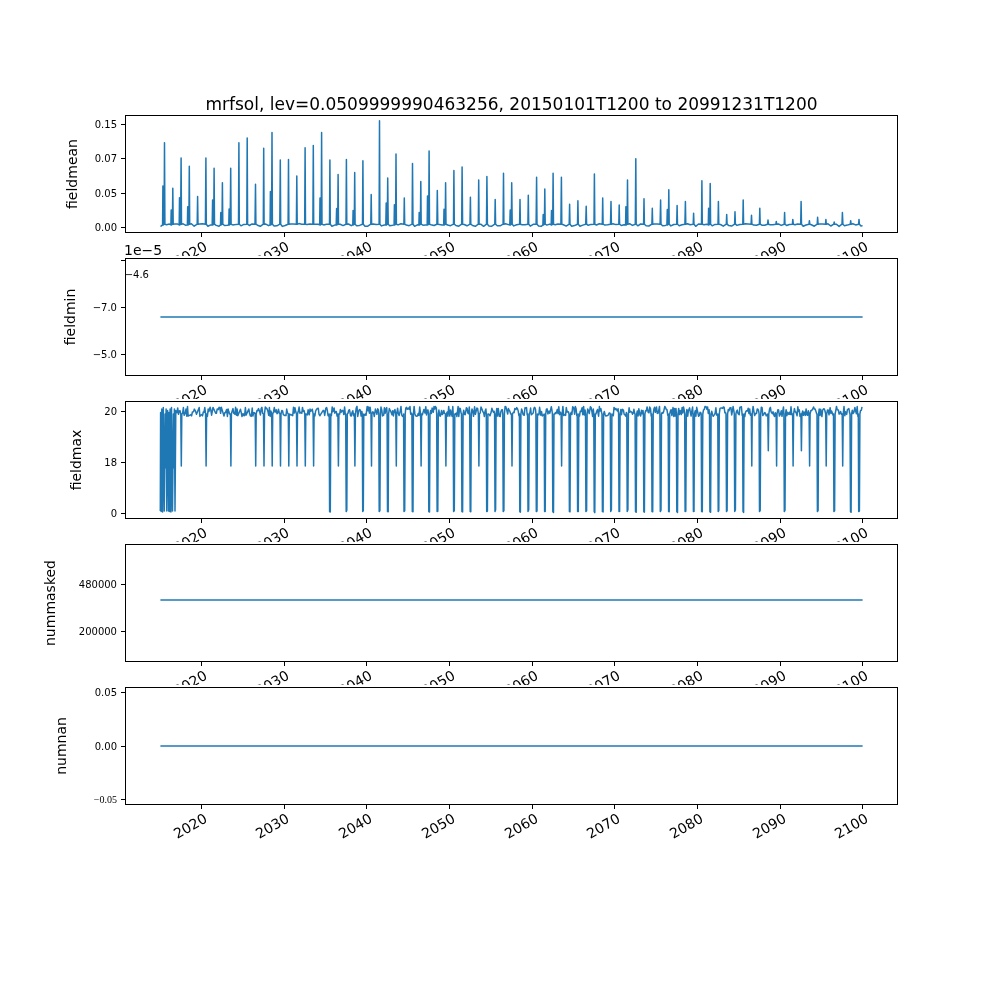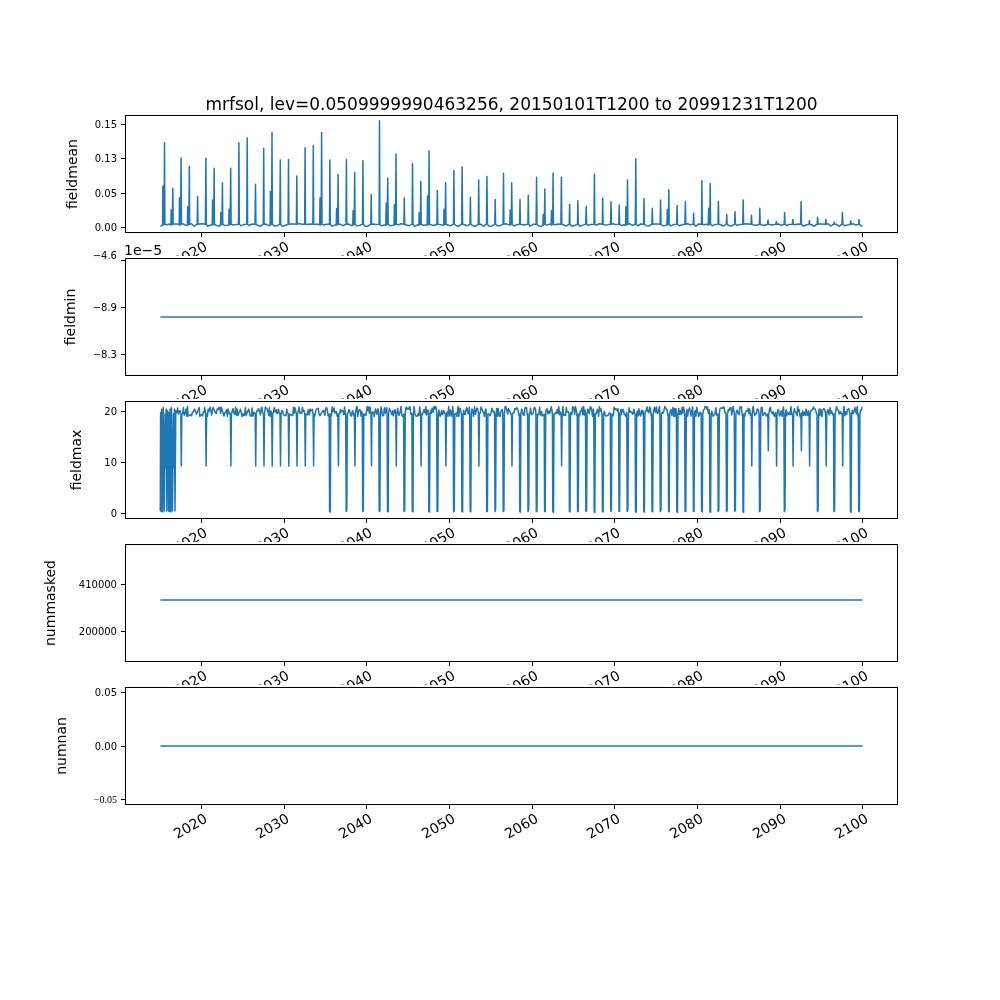--- a/index.html
+++ b/index.html
@@ -28,21 +28,21 @@
   <div class="title">mrfsol, lev=0.0509999990463256, 20150101T1200 to 20991231T1200</div>
   <div id="plots">
       <div class="axes" style="left: 125px; top: 115px; width: 773px; height: 118px;">
         <svg width="771" height="116" viewBox="1 1 771 116">
           <path d="M35.4,111.2 L36.1,111.1 L37.6,109.9 L37.9,71.1 L38.3,109.9 L39.1,109.2 L39.5,27.8 L39.9,109.2 L41.6,109.7 L44.4,109.1 L45.9,109.9 L46.2,95.0 L46.5,109.9 L47.4,109.2 L47.8,73.3 L48.2,109.2 L49.9,109.1 L52.7,109.1 L54.2,109.9 L54.5,82.7 L54.8,109.9 L55.6,109.2 L56.1,43.0 L56.5,109.2 L58.1,108.8 L60.9,110.3 L62.4,109.9 L62.7,91.7 L63.1,109.9 L63.9,109.2 L64.3,51.3 L64.7,109.2 L66.4,108.8 L69.2,111.2 L72.2,109.2 L72.6,81.6 L73.0,109.2 L74.7,109.0 L77.5,108.7 L80.4,109.2 L80.9,43.0 L81.3,109.2 L82.9,111.2 L85.7,109.9 L87.2,109.9 L87.6,85.0 L87.9,109.9 L88.7,109.2 L89.1,53.3 L89.5,109.2 L91.2,110.4 L94.0,111.2 L95.5,109.9 L95.8,97.6 L96.1,109.9 L97.0,109.2 L97.4,67.8 L97.8,109.2 L99.5,110.5 L102.3,110.2 L103.8,109.9 L104.1,94.0 L104.4,109.9 L105.2,109.2 L105.7,53.3 L106.1,109.2 L107.7,109.9 L110.5,109.6 L113.5,109.2 L113.9,27.8 L114.3,109.2 L116.0,110.8 L118.8,109.4 L121.8,109.2 L122.2,23.0 L122.6,109.2 L124.3,110.5 L127.1,108.9 L130.0,109.2 L130.5,69.2 L130.9,109.2 L132.5,110.2 L135.3,111.3 L138.3,109.2 L138.7,33.3 L139.1,109.2 L140.8,109.1 L143.6,110.7 L145.1,109.9 L145.4,76.6 L145.8,109.9 L146.6,109.2 L147.0,17.5 L147.4,109.2 L149.1,111.0 L151.9,110.8 L154.8,109.2 L155.3,45.1 L155.7,109.2 L157.3,111.4 L160.1,110.5 L163.1,109.2 L163.5,44.4 L163.9,109.2 L165.6,108.9 L168.4,109.0 L171.4,109.2 L171.8,60.9 L172.2,109.2 L173.9,108.6 L176.7,109.2 L179.7,109.2 L180.1,32.7 L180.5,109.2 L182.1,109.5 L184.9,109.0 L187.9,109.2 L188.3,30.6 L188.7,109.2 L190.4,109.3 L193.2,109.2 L194.7,109.9 L195.0,83.1 L195.4,109.9 L196.2,109.2 L196.6,17.5 L197.0,109.2 L198.7,109.9 L201.5,109.2 L204.5,109.2 L204.9,45.1 L205.3,109.2 L206.9,111.2 L209.7,110.1 L211.2,109.9 L211.6,93.6 L211.9,109.9 L212.7,109.2 L213.1,59.5 L213.5,109.2 L215.2,109.3 L218.0,110.6 L221.0,109.2 L221.4,44.4 L221.8,109.2 L223.5,109.0 L226.3,110.7 L227.8,109.9 L228.1,95.6 L228.4,109.9 L229.3,109.2 L229.7,57.5 L230.1,109.2 L231.7,110.7 L234.5,110.4 L237.5,109.2 L237.9,45.8 L238.3,109.2 L240.0,111.2 L242.8,111.2 L245.8,109.2 L246.2,79.5 L246.6,109.2 L248.3,109.1 L251.1,109.5 L254.1,109.2 L254.5,5.8 L254.9,109.2 L256.5,110.9 L259.3,110.0 L260.8,109.9 L261.2,87.9 L261.5,109.9 L262.3,109.2 L262.7,63.0 L263.2,109.2 L264.8,110.8 L267.6,110.3 L269.1,109.9 L269.4,89.7 L269.8,109.9 L270.6,109.2 L271.0,38.9 L271.4,109.2 L273.1,109.9 L275.9,108.8 L278.9,109.2 L279.3,83.0 L279.7,109.2 L281.3,110.1 L284.1,110.7 L287.1,109.2 L287.5,48.5 L288.0,109.2 L289.6,111.3 L292.4,109.8 L293.9,109.9 L294.2,97.6 L294.6,109.9 L295.4,109.2 L295.8,66.4 L296.2,109.2 L297.9,110.2 L300.7,110.0 L302.2,109.9 L302.5,81.0 L302.8,109.9 L303.7,109.2 L304.1,36.1 L304.5,109.2 L306.1,109.7 L309.0,110.5 L311.9,109.2 L312.3,75.4 L312.8,109.2 L314.4,109.4 L317.2,110.0 L318.7,109.9 L319.0,94.2 L319.4,109.9 L320.2,109.2 L320.6,67.8 L321.0,109.2 L322.7,110.0 L325.5,110.7 L328.5,109.2 L328.9,55.4 L329.3,109.2 L330.9,110.5 L333.8,111.2 L336.7,109.2 L337.1,52.0 L337.6,109.2 L339.2,109.5 L342.0,110.8 L345.0,109.2 L345.4,82.3 L345.8,109.2 L347.5,110.5 L350.3,111.3 L353.3,109.2 L353.7,65.1 L354.1,109.2 L355.7,109.2 L358.6,111.3 L361.5,109.2 L361.9,61.6 L362.4,109.2 L364.0,110.9 L366.8,111.2 L369.8,109.2 L370.2,84.4 L370.6,109.2 L372.3,110.8 L375.1,110.8 L378.1,109.2 L378.5,58.2 L378.9,109.2 L380.5,108.8 L383.4,109.6 L384.8,109.9 L385.2,95.0 L385.5,109.9 L386.3,109.2 L386.7,67.8 L387.2,109.2 L388.8,110.9 L391.6,109.8 L394.6,109.2 L395.0,84.4 L395.4,109.2 L397.1,109.8 L399.9,109.8 L402.9,109.2 L403.3,80.2 L403.7,109.2 L405.3,111.1 L408.2,109.3 L411.1,109.2 L411.6,62.3 L412.0,109.2 L413.6,111.0 L416.4,111.3 L417.9,109.9 L418.2,99.5 L418.6,109.9 L419.4,109.2 L419.8,74.0 L420.2,109.2 L421.9,110.1 L424.7,109.1 L426.2,109.9 L426.5,95.5 L426.8,109.9 L427.7,109.2 L428.1,58.2 L428.5,109.2 L430.2,109.7 L433.0,109.0 L435.9,109.2 L436.4,62.3 L436.8,109.2 L438.4,109.8 L441.2,111.1 L444.2,109.2 L444.6,89.2 L445.0,109.2 L446.7,111.2 L449.5,110.6 L452.5,109.2 L452.9,85.7 L453.3,109.2 L455.0,111.2 L457.8,110.1 L460.7,109.2 L461.2,91.3 L461.6,109.2 L463.2,110.3 L466.0,109.4 L469.0,109.2 L469.4,58.9 L469.8,109.2 L471.5,110.0 L474.3,108.7 L477.3,109.2 L477.7,83.0 L478.1,109.2 L479.8,110.1 L482.6,109.7 L485.5,109.2 L486.0,86.4 L486.4,109.2 L488.0,108.8 L490.8,109.6 L493.8,109.2 L494.2,89.9 L494.6,109.2 L496.3,110.5 L499.1,109.8 L500.6,109.9 L500.9,91.7 L501.3,109.9 L502.1,109.2 L502.5,65.1 L502.9,109.2 L504.6,108.7 L507.4,110.4 L510.3,109.2 L510.8,43.7 L511.2,109.2 L512.8,110.8 L515.6,109.0 L518.6,109.2 L519.0,83.7 L519.4,109.2 L521.1,110.8 L523.9,111.0 L526.9,109.2 L527.3,93.3 L527.7,109.2 L529.4,109.0 L532.2,109.1 L535.1,109.2 L535.6,85.1 L536.0,109.2 L537.6,110.8 L540.4,110.4 L541.9,109.9 L542.3,94.5 L542.6,109.9 L543.4,109.2 L543.8,74.7 L544.2,109.2 L545.9,110.9 L548.7,109.5 L551.7,109.2 L552.1,90.6 L552.5,109.2 L554.2,110.7 L557.0,109.8 L559.9,109.2 L560.4,86.4 L560.8,109.2 L562.4,108.7 L565.2,109.7 L568.2,109.2 L568.6,98.2 L569.0,109.2 L570.7,111.3 L573.5,109.0 L576.5,109.2 L576.9,65.8 L577.3,109.2 L579.0,109.8 L581.8,109.2 L583.3,109.9 L583.6,93.2 L583.9,109.9 L584.8,109.2 L585.2,68.5 L585.6,109.2 L587.2,110.8 L590.0,109.4 L593.0,109.2 L593.4,86.4 L593.8,109.2 L595.5,109.5 L598.3,111.2 L601.3,109.2 L601.7,99.5 L602.1,109.2 L603.8,110.6 L606.6,111.1 L609.6,109.2 L610.0,96.8 L610.4,109.2 L612.0,110.4 L614.8,109.5 L617.8,109.2 L618.2,85.1 L618.6,109.2 L620.3,108.7 L623.1,108.9 L626.1,109.2 L626.5,100.2 L626.9,109.2 L628.6,110.1 L631.4,110.2 L634.4,109.2 L634.8,93.3 L635.2,109.2 L636.8,110.2 L639.6,110.3 L642.6,109.2 L643.0,105.1 L643.5,109.2 L645.1,109.8 L647.9,109.7 L650.9,109.2 L651.3,106.4 L651.7,109.2 L653.4,108.9 L656.2,110.4 L659.2,109.2 L659.6,97.5 L660.0,109.2 L661.6,110.5 L664.4,109.5 L667.4,109.2 L667.8,104.4 L668.3,109.2 L669.9,109.8 L672.7,109.0 L675.7,109.2 L676.1,86.4 L676.5,109.2 L678.2,111.3 L681.0,110.0 L684.0,109.2 L684.4,105.7 L684.8,109.2 L686.4,109.8 L689.3,111.2 L692.2,109.2 L692.6,102.3 L693.1,109.2 L694.7,109.1 L697.5,109.0 L700.5,109.2 L700.9,104.4 L701.3,109.2 L703.0,108.8 L705.8,111.0 L708.8,109.2 L709.2,107.1 L709.6,109.2 L711.2,109.2 L714.1,111.4 L717.0,109.2 L717.4,97.5 L717.9,109.2 L719.5,110.7 L722.3,110.1 L725.3,109.2 L725.7,105.7 L726.1,109.2 L727.8,108.7 L730.6,109.9 L733.6,109.2 L734.0,104.4 L734.4,109.2 L736.0,111.1 L737.6,110.6" fill="none" stroke="#1f77b4" stroke-width="1.5" stroke-linejoin="round"></path>
         </svg>
       </div>
       <div class="ytickmark" style="left: 121px; top: 123.7px;"></div>
       <div class="yticklabel" style="top: 115.7px;">0.15</div>
       <div class="ytickmark" style="left: 121px; top: 158.2px;"></div>
-      <div class="yticklabel" style="top: 150.2px;">0.13</div>
+      <div class="yticklabel" style="top: 150.2px;">0.07</div>
       <div class="ytickmark" style="left: 121px; top: 192.7px;"></div>
       <div class="yticklabel" style="top: 184.7px;">0.05</div>
       <div class="ytickmark" style="left: 121px; top: 227.1px;"></div>
       <div class="yticklabel" style="top: 219.1px;">0.00</div>
       <div class="ylabel" style="left: 72px; top: 174px;">fieldmean</div>
       <div class="strip" style="left: 110px; top: 233px; width: 800px; height: 23px;">
         <div class="xtickmark" style="left: 91px; top: 0px;"></div>
         <div class="xticklabel" style="right: 708.5px; top: 5px;">2020</div>
         <div class="xtickmark" style="left: 173.6px; top: 0px;"></div>
         <div class="xticklabel" style="right: 625.9px; top: 5px;">2030</div>
@@ -60,25 +60,25 @@
         <div class="xticklabel" style="right: 129.8px; top: 5px;">2090</div>
         <div class="xtickmark" style="left: 752.4px; top: 0px;"></div>
         <div class="xticklabel" style="right: 47.1px; top: 5px;">2100</div>
       </div>
       <div class="axes" style="left: 125px; top: 258px; width: 773px; height: 118px;">
         <svg width="771" height="116" viewBox="1 1 771 116">
           <path d="M35.4,59.0 L737.6,59.0" fill="none" stroke="#1f77b4" stroke-width="1.5" stroke-linejoin="round"></path>
         </svg>
       </div>
       <div class="ytickmark" style="left: 121px; top: 259.9px;"></div>
-      <div class="yticklabel" style="top: 247px;">−4.6</div>
+      <div class="yticklabel" style="top: 266px; margin-left: 32px;">−4.6</div>
       <div class="ytickmark" style="left: 121px; top: 307.1px;"></div>
-      <div class="yticklabel" style="top: 299.1px;">−8.9</div>
+      <div class="yticklabel" style="top: 299.1px;">−7.0</div>
       <div class="ytickmark" style="left: 121px; top: 354.3px;"></div>
-      <div class="yticklabel" style="top: 346.3px;">−8.3</div>
+      <div class="yticklabel" style="top: 346.3px;">−5.0</div>
       <div class="ylabel" style="left: 70px; top: 317px;">fieldmin</div>
       <div class="offset" style="left: 124px; top: 242px;">1e−5</div>
       <div class="strip" style="left: 110px; top: 376px; width: 800px; height: 23px;">
         <div class="xtickmark" style="left: 91px; top: 0px;"></div>
         <div class="xticklabel" style="right: 708.5px; top: 5px;">2020</div>
         <div class="xtickmark" style="left: 173.6px; top: 0px;"></div>
         <div class="xticklabel" style="right: 625.9px; top: 5px;">2030</div>
         <div class="xtickmark" style="left: 256.3px; top: 0px;"></div>
         <div class="xticklabel" style="right: 543.2px; top: 5px;">2040</div>
         <div class="xtickmark" style="left: 339px; top: 0px;"></div>
@@ -95,21 +95,21 @@
         <div class="xticklabel" style="right: 47.1px; top: 5px;">2100</div>
       </div>
       <div class="axes" style="left: 125px; top: 401px; width: 773px; height: 118px;">
         <svg width="771" height="116" viewBox="1 1 771 116">
           <path d="M35.3,110.1 L35.6,11.5 L36.1,110.6 L36.8,7.9 L37.6,111.1 L38.3,6.4 L39.3,110.1 L40.1,13.0 L40.4,66.7 L41.1,7.9 L41.8,110.1 L42.6,9.5 L43.6,110.1 L43.9,11.5 L44.4,110.6 L45.1,7.9 L45.9,111.1 L46.5,6.4 L47.5,110.1 L48.4,13.0 L48.7,66.7 L49.4,7.9 L50.0,110.1 L50.8,9.5 L52.0,11.6 L52.7,6.9 L53.5,13.3 L54.2,10.1 L55.0,9.6 L55.8,13.0 L56.3,65.1 L56.8,13.0 L57.6,12.4 L58.4,6.5 L59.1,14.3 L60.3,11.9 L61.0,8.0 L61.8,15.2 L62.5,5.5 L63.2,15.1 L65.9,13.6 L66.6,14.9 L67.4,11.0 L68.5,10.7 L69.3,8.1 L70.0,9.1 L70.8,11.0 L71.5,13.3 L74.2,6.5 L74.9,15.4 L75.6,14.1 L76.8,13.6 L77.5,14.9 L78.3,11.0 L79.0,11.2 L79.8,6.6 L80.6,13.0 L81.1,65.1 L81.6,13.0 L82.4,15.4 L83.2,7.9 L83.9,10.6 L85.1,6.3 L85.8,8.8 L86.6,14.2 L87.3,10.3 L88.0,6.4 L90.7,12.2 L91.4,12.3 L92.2,7.9 L93.3,8.6 L94.1,6.3 L94.8,6.7 L95.6,12.3 L96.3,6.2 L99.0,15.0 L99.7,11.8 L100.4,11.7 L101.6,8.5 L102.4,15.4 L103.1,7.9 L103.8,10.6 L104.6,12.9 L105.4,13.0 L105.9,65.1 L106.4,13.0 L107.2,9.9 L108.0,7.6 L108.7,12.2 L109.9,13.2 L110.6,6.3 L111.4,14.2 L112.1,8.0 L112.8,14.7 L115.5,8.3 L116.2,11.3 L117.0,15.5 L118.1,12.6 L118.9,14.7 L119.6,14.5 L120.4,6.6 L121.1,14.1 L123.8,8.0 L124.5,12.0 L125.3,14.7 L126.4,15.2 L127.2,7.0 L127.9,15.0 L128.6,11.8 L129.4,11.7 L130.2,13.0 L130.7,65.1 L131.2,13.0 L132.0,9.5 L132.8,9.7 L133.5,7.6 L134.7,10.8 L135.4,13.9 L136.2,7.4 L136.9,6.3 L137.7,12.4 L138.5,13.0 L139.0,65.1 L139.5,13.0 L140.3,5.9 L141.0,7.4 L141.8,7.3 L142.9,10.2 L143.7,14.3 L144.4,6.5 L145.2,15.4 L145.9,10.0 L146.7,13.0 L147.2,65.1 L147.7,13.0 L148.6,10.5 L149.3,6.6 L150.1,11.2 L151.2,8.7 L152.0,12.7 L152.7,12.3 L153.4,8.3 L154.2,11.3 L155.0,13.0 L155.5,65.1 L156.0,13.0 L156.8,9.4 L157.6,9.8 L158.3,13.6 L159.5,14.4 L160.2,14.3 L161.0,14.5 L161.7,8.1 L162.5,11.8 L163.3,13.0 L163.8,65.1 L164.3,13.0 L165.1,14.0 L165.8,13.4 L166.6,14.0 L167.7,14.7 L168.5,6.2 L169.2,12.1 L170.0,6.8 L170.7,10.6 L171.5,13.0 L172.0,65.1 L172.5,13.0 L173.4,9.7 L174.1,6.1 L174.9,12.2 L176.0,11.5 L176.8,12.3 L177.5,6.4 L178.2,10.3 L179.0,9.5 L179.8,13.0 L180.3,65.1 L180.8,13.0 L181.6,13.3 L182.4,13.9 L183.1,8.8 L184.3,13.7 L185.0,8.0 L185.8,10.2 L186.5,9.4 L187.3,8.2 L188.1,13.0 L188.6,65.1 L189.1,13.0 L189.9,15.0 L190.6,10.1 L191.4,8.5 L192.5,7.4 L193.3,7.3 L194.0,13.1 L194.8,14.8 L195.5,13.7 L198.2,9.3 L198.9,9.8 L199.7,14.4 L200.8,7.3 L201.6,6.5 L202.3,9.1 L203.0,14.5 L203.8,15.0 L204.2,13.0 L204.6,110.6 L205.3,111.0 L205.8,13.0 L206.4,14.6 L207.2,5.9 L207.9,10.8 L209.1,7.0 L209.8,12.2 L210.6,10.8 L211.3,10.5 L212.1,15.2 L212.9,13.0 L213.4,65.1 L213.9,13.0 L214.7,13.1 L215.4,8.4 L216.2,11.2 L217.3,9.4 L218.1,9.8 L218.8,13.6 L219.6,6.1 L220.3,13.1 L220.7,13.0 L221.2,110.6 L221.8,109.3 L222.3,13.0 L223.0,12.2 L223.7,9.3 L224.5,8.7 L225.6,14.8 L226.4,14.9 L227.1,11.2 L227.8,9.7 L228.6,14.7 L229.4,13.0 L229.9,65.1 L230.4,13.0 L231.2,7.1 L232.0,5.4 L232.7,15.4 L233.9,9.5 L234.6,8.5 L235.4,9.3 L236.1,15.1 L236.9,10.6 L237.3,13.0 L237.7,110.6 L238.3,109.5 L238.8,13.0 L239.5,14.3 L240.3,13.1 L241.0,14.3 L242.2,5.4 L242.9,9.7 L243.6,6.1 L244.4,12.2 L245.1,6.2 L246.0,13.0 L246.5,65.1 L246.9,13.0 L247.8,10.8 L248.5,11.7 L249.3,15.5 L250.4,8.0 L251.2,10.6 L251.9,13.3 L252.7,7.8 L253.4,9.0 L253.8,13.0 L254.2,110.6 L254.9,109.5 L255.4,13.0 L256.0,6.1 L256.8,9.2 L257.5,15.0 L258.7,14.2 L259.4,6.7 L260.2,12.2 L260.9,8.3 L261.7,6.6 L262.1,13.0 L262.5,110.6 L263.2,110.7 L263.6,13.0 L264.3,7.5 L265.1,9.1 L265.8,10.4 L267.0,13.8 L267.7,9.8 L268.4,15.0 L269.2,10.1 L269.9,8.5 L270.8,13.0 L271.3,65.1 L271.7,13.0 L272.6,7.3 L273.3,12.4 L274.1,14.6 L275.2,10.1 L276.0,5.5 L276.7,14.0 L277.5,15.4 L278.2,15.4 L278.6,13.0 L279.0,110.6 L279.7,109.8 L280.2,13.0 L280.8,7.0 L281.6,6.4 L282.3,8.3 L283.5,7.0 L284.2,8.3 L285.0,5.5 L285.7,13.2 L286.5,12.2 L286.9,13.0 L287.3,110.6 L288.0,110.7 L288.4,13.0 L289.1,5.4 L289.9,12.9 L290.6,14.8 L291.8,15.2 L292.5,14.9 L293.2,12.5 L294.0,14.6 L294.7,5.9 L295.6,13.0 L296.1,65.1 L296.6,13.0 L297.4,13.7 L298.1,11.1 L298.9,8.5 L300.0,12.1 L300.8,5.7 L301.5,13.9 L302.3,9.1 L303.0,8.9 L303.4,13.0 L303.8,110.6 L304.5,111.0 L305.0,13.0 L305.6,9.6 L306.4,12.5 L307.1,7.0 L308.3,11.2 L309.0,5.6 L309.8,8.1 L310.5,5.5 L311.3,6.9 L311.7,13.0 L312.1,110.6 L312.8,110.2 L313.3,13.0 L313.9,9.0 L314.7,14.8 L315.4,15.2 L316.6,9.5 L317.3,13.6 L318.0,12.5 L318.8,9.4 L319.5,12.2 L320.4,13.0 L320.9,65.1 L321.4,13.0 L322.2,10.9 L322.9,15.2 L323.7,5.5 L324.8,15.1 L325.6,9.0 L326.3,12.5 L327.1,15.4 L327.8,5.5 L328.2,13.0 L328.6,110.6 L329.3,109.6 L329.8,13.0 L330.4,13.2 L331.2,12.1 L331.9,15.5 L333.1,5.4 L333.8,15.4 L334.6,7.2 L335.3,7.7 L336.1,12.1 L336.5,13.0 L336.9,110.6 L337.6,110.9 L338.1,13.0 L338.7,9.2 L339.5,13.4 L340.2,13.7 L341.4,6.7 L342.1,7.3 L342.8,11.9 L343.6,12.7 L344.3,6.1 L344.7,13.0 L345.2,110.6 L345.8,110.7 L346.3,13.0 L347.0,7.9 L347.7,10.0 L348.5,15.3 L349.6,5.8 L350.4,13.3 L351.1,10.3 L351.9,7.1 L352.6,7.4 L353.4,13.0 L353.9,65.1 L354.4,13.0 L355.2,11.8 L356.0,6.0 L356.7,7.6 L357.9,10.8 L358.6,11.7 L359.4,15.5 L360.1,10.0 L360.9,7.9 L361.3,13.0 L361.7,110.6 L362.4,110.1 L362.9,13.0 L363.5,13.1 L364.3,13.4 L365.0,14.8 L366.2,11.1 L366.9,7.2 L367.7,9.7 L368.4,11.1 L369.1,10.3 L369.6,13.0 L370.0,110.6 L370.6,108.7 L371.1,13.0 L371.8,7.4 L372.5,15.1 L373.3,7.5 L374.4,15.3 L375.2,15.5 L375.9,10.6 L376.7,8.7 L377.4,8.8 L377.8,13.0 L378.2,110.6 L378.9,109.5 L379.4,13.0 L380.1,5.5 L380.8,5.7 L381.5,8.0 L382.7,13.0 L383.4,7.5 L384.2,9.1 L384.9,10.4 L385.7,12.9 L386.5,13.0 L387.0,65.1 L387.5,13.0 L388.3,11.3 L389.1,11.7 L389.8,7.6 L391.0,8.5 L391.7,6.6 L392.5,7.6 L393.2,9.9 L393.9,14.7 L394.4,13.0 L394.8,110.6 L395.4,111.1 L395.9,13.0 L396.6,8.0 L397.3,10.0 L398.1,13.6 L399.2,14.3 L400.0,6.7 L400.7,7.2 L401.5,6.5 L402.2,13.9 L402.6,13.0 L403.0,110.6 L403.7,108.7 L404.2,13.0 L404.9,11.5 L405.6,7.1 L406.3,13.8 L407.5,12.7 L408.2,12.0 L409.0,7.0 L409.7,6.4 L410.5,8.3 L410.9,13.0 L411.3,110.6 L412.0,109.9 L412.5,13.0 L413.1,13.4 L413.9,13.8 L414.6,6.3 L415.8,14.2 L416.5,10.4 L417.3,14.9 L418.0,14.3 L418.7,13.7 L419.2,13.0 L419.6,110.6 L420.2,110.6 L420.7,13.0 L421.4,8.2 L422.1,7.8 L422.9,13.0 L424.0,9.9 L424.8,12.3 L425.5,9.4 L426.3,5.7 L427.0,9.7 L427.4,13.0 L427.8,110.6 L428.5,111.5 L429.0,13.0 L429.7,13.1 L430.4,11.6 L431.1,12.4 L432.3,8.4 L433.0,12.5 L433.8,5.8 L434.5,13.7 L435.3,11.1 L436.1,13.0 L436.6,65.1 L437.1,13.0 L437.9,5.4 L438.7,14.6 L439.4,13.6 L440.6,14.4 L441.3,6.6 L442.1,11.1 L442.8,10.6 L443.5,11.0 L444.0,13.0 L444.4,110.6 L445.0,110.8 L445.5,13.0 L446.2,11.2 L446.9,13.5 L447.7,5.7 L448.8,7.0 L449.6,13.2 L450.3,5.5 L451.1,7.8 L451.8,14.8 L452.2,13.0 L452.6,110.6 L453.3,110.5 L453.8,13.0 L454.5,15.1 L455.2,10.3 L455.9,10.7 L457.1,6.8 L457.8,13.7 L458.6,5.4 L459.3,14.0 L460.1,9.0 L460.5,13.0 L460.9,110.6 L461.6,109.8 L462.1,13.0 L462.7,8.1 L463.5,9.9 L464.2,12.6 L465.4,5.7 L466.1,6.5 L466.9,10.6 L467.6,15.4 L468.3,8.1 L468.8,13.0 L469.2,110.6 L469.8,111.6 L470.3,13.0 L471.0,12.9 L471.7,10.2 L472.5,8.5 L473.6,15.2 L474.4,5.5 L475.1,9.9 L475.9,7.7 L476.6,11.6 L477.0,13.0 L477.4,110.6 L478.1,110.9 L478.6,13.0 L479.3,10.4 L480.0,13.2 L480.7,15.0 L481.9,14.8 L482.6,14.4 L483.4,13.8 L484.1,12.0 L484.9,12.0 L485.3,13.0 L485.7,110.6 L486.4,108.7 L486.9,13.0 L487.5,13.9 L488.3,14.7 L489.0,6.4 L490.2,8.6 L490.9,7.5 L491.7,8.9 L492.4,10.0 L493.1,7.8 L493.6,13.0 L494.0,110.6 L494.6,110.4 L495.1,13.0 L495.8,8.5 L496.5,13.7 L497.3,8.3 L498.4,9.2 L499.2,13.4 L499.9,13.7 L500.7,15.2 L501.4,11.5 L501.8,13.0 L502.2,110.6 L502.9,108.7 L503.4,13.0 L504.1,6.8 L504.8,11.3 L505.6,10.4 L506.7,11.1 L507.5,13.2 L508.2,12.1 L508.9,8.3 L509.7,12.5 L510.1,13.0 L510.5,110.6 L511.2,111.2 L511.7,13.0 L512.3,10.0 L513.1,14.9 L513.8,7.7 L515.0,14.0 L515.7,15.0 L516.5,9.2 L517.2,12.7 L518.0,9.5 L518.4,13.0 L518.8,110.6 L519.4,111.1 L519.9,13.0 L520.6,9.7 L521.3,9.9 L522.1,5.9 L523.2,11.3 L524.0,11.8 L524.7,6.0 L525.5,7.6 L526.2,15.2 L526.6,13.0 L527.0,110.6 L527.7,110.8 L528.2,13.0 L528.9,8.1 L529.6,6.2 L530.4,11.3 L531.5,5.9 L532.3,12.3 L533.0,12.4 L533.7,9.6 L534.5,5.5 L534.9,13.0 L535.3,110.6 L536.0,109.1 L536.5,13.0 L537.1,11.4 L537.9,12.2 L538.6,10.9 L539.8,5.4 L540.5,6.4 L541.3,8.5 L542.0,8.8 L542.8,14.5 L543.2,13.0 L543.6,110.6 L544.2,110.7 L544.7,13.0 L545.4,10.1 L546.1,8.7 L546.9,14.6 L548.0,6.6 L548.8,15.4 L549.5,7.4 L550.3,15.1 L551.0,7.5 L551.4,13.0 L551.8,110.6 L552.5,111.4 L553.0,13.0 L553.7,7.4 L554.4,13.6 L555.2,9.4 L556.3,13.6 L557.1,6.5 L557.8,11.9 L558.5,5.9 L559.3,9.6 L559.7,13.0 L560.1,110.6 L560.8,110.2 L561.3,13.0 L561.9,8.4 L562.7,15.2 L563.4,9.7 L564.6,6.9 L565.3,11.1 L566.1,15.1 L566.8,10.2 L567.6,6.1 L568.0,13.0 L568.4,110.6 L569.0,110.4 L569.5,13.0 L570.2,9.7 L570.9,15.2 L571.7,6.3 L572.8,11.5 L573.6,15.3 L574.3,14.5 L575.1,11.3 L575.8,11.7 L576.2,13.0 L576.6,110.6 L577.3,110.7 L577.8,13.0 L578.5,8.9 L579.2,8.6 L580.0,5.5 L581.1,5.8 L581.9,8.2 L582.6,6.0 L583.3,12.4 L584.1,8.8 L584.5,13.0 L584.9,110.6 L585.6,111.3 L586.1,13.0 L586.7,10.3 L587.5,13.5 L588.2,15.3 L589.4,13.6 L590.1,12.3 L590.9,6.8 L591.6,14.1 L592.4,14.3 L592.8,13.0 L593.2,110.6 L593.8,109.4 L594.3,13.0 L595.0,7.4 L595.7,7.1 L596.5,7.0 L597.6,7.3 L598.4,5.9 L599.1,6.1 L599.9,11.8 L600.6,11.5 L601.0,13.0 L601.5,110.6 L602.1,109.7 L602.6,13.0 L603.3,8.4 L604.0,9.8 L604.8,7.0 L605.9,6.6 L606.7,13.9 L607.4,10.2 L608.1,5.6 L608.9,10.2 L609.3,13.0 L609.7,110.6 L610.4,108.7 L610.9,13.0 L611.5,10.4 L612.3,9.1 L613.0,12.4 L614.2,13.8 L614.9,6.3 L615.7,6.2 L616.4,5.7 L617.2,14.4 L617.6,13.0 L618.0,110.6 L618.6,111.4 L619.1,13.0 L619.8,15.5 L620.5,11.4 L621.3,9.7 L622.5,10.0 L623.2,7.3 L623.9,12.5 L624.7,7.9 L625.4,14.2 L626.3,13.0 L626.8,65.1 L627.2,13.0 L628.1,5.4 L628.8,9.9 L629.6,14.6 L630.7,12.3 L631.5,12.6 L632.2,8.1 L633.0,8.2 L633.7,10.3 L634.1,13.0 L634.5,110.6 L635.2,109.3 L635.7,13.0 L636.3,6.2 L637.1,6.7 L637.8,14.6 L639.0,13.1 L639.7,11.6 L640.5,12.4 L641.2,14.9 L642.0,14.1 L642.8,13.0 L643.3,49.8 L643.8,13.0 L644.6,7.9 L645.4,6.3 L646.1,10.8 L647.3,12.7 L648.0,10.7 L648.7,13.8 L649.5,15.5 L650.2,11.8 L651.1,13.0 L651.6,65.1 L652.0,13.0 L652.9,8.7 L653.6,9.0 L654.4,15.1 L655.5,12.9 L656.3,9.8 L657.0,15.3 L657.8,9.9 L658.5,6.0 L658.9,13.0 L659.3,110.6 L660.0,109.2 L660.5,13.0 L661.1,8.7 L661.9,14.7 L662.6,11.3 L663.8,13.4 L664.5,11.2 L665.3,13.5 L666.0,5.7 L666.8,13.8 L667.6,13.0 L668.1,65.1 L668.6,13.0 L669.4,7.5 L670.2,10.9 L670.9,10.9 L672.1,14.7 L672.8,5.7 L673.5,10.6 L674.3,8.9 L675.0,15.4 L675.9,13.0 L676.4,49.8 L676.9,13.0 L677.7,10.0 L678.4,14.3 L679.2,11.1 L680.3,14.4 L681.1,7.9 L681.8,13.7 L682.6,14.3 L683.3,9.7 L684.1,13.0 L684.6,65.1 L685.1,13.0 L685.9,9.4 L686.7,9.4 L687.4,8.6 L688.6,6.0 L689.3,8.0 L690.1,8.1 L690.8,9.9 L691.6,12.6 L692.0,13.0 L692.4,110.6 L693.1,109.3 L693.6,13.0 L694.2,8.1 L695.0,14.5 L695.7,8.3 L696.9,15.6 L697.6,9.1 L698.3,8.2 L699.1,7.7 L699.8,9.3 L700.7,13.0 L701.2,65.1 L701.7,13.0 L702.5,9.0 L703.2,9.0 L704.0,13.8 L705.1,6.7 L705.9,12.5 L706.6,9.9 L707.4,12.2 L708.1,14.2 L708.5,13.0 L708.9,110.6 L709.6,109.7 L710.1,13.0 L710.7,10.0 L711.5,5.5 L712.2,8.7 L713.4,9.0 L714.1,13.1 L714.9,12.3 L715.6,10.4 L716.4,13.2 L717.2,13.0 L717.7,65.1 L718.2,13.0 L719.0,5.6 L719.8,14.8 L720.5,10.8 L721.7,13.4 L722.4,8.6 L723.1,8.2 L723.9,7.6 L724.6,11.8 L725.0,13.0 L725.5,110.6 L726.1,111.2 L726.6,13.0 L727.3,9.2 L728.0,12.6 L728.8,11.5 L729.9,6.4 L730.7,10.3 L731.4,12.7 L732.2,5.5 L732.9,15.5 L733.3,13.0 L733.7,110.6 L734.4,109.9 L734.9,13.0 L735.5,9.6 L736.3,9.3 L737.0,5.8" fill="none" stroke="#1f77b4" stroke-width="1.5" stroke-linejoin="round"></path>
         </svg>
       </div>
       <div class="ytickmark" style="left: 121px; top: 411px;"></div>
       <div class="yticklabel" style="top: 403px;">20</div>
       <div class="ytickmark" style="left: 121px; top: 462.1px;"></div>
-      <div class="yticklabel" style="top: 454.1px;">10</div>
+      <div class="yticklabel" style="top: 454.1px;">18</div>
       <div class="ytickmark" style="left: 121px; top: 513.1px;"></div>
       <div class="yticklabel" style="top: 505.1px;">0</div>
       <div class="ylabel" style="left: 76px; top: 460px;">fieldmax</div>
       <div class="strip" style="left: 110px; top: 519px; width: 800px; height: 23px;">
         <div class="xtickmark" style="left: 91px; top: 0px;"></div>
         <div class="xticklabel" style="right: 708.5px; top: 5px;">2020</div>
         <div class="xtickmark" style="left: 173.6px; top: 0px;"></div>
         <div class="xticklabel" style="right: 625.9px; top: 5px;">2030</div>
         <div class="xtickmark" style="left: 256.3px; top: 0px;"></div>
         <div class="xticklabel" style="right: 543.2px; top: 5px;">2040</div>
@@ -125,21 +125,21 @@
         <div class="xticklabel" style="right: 129.8px; top: 5px;">2090</div>
         <div class="xtickmark" style="left: 752.4px; top: 0px;"></div>
         <div class="xticklabel" style="right: 47.1px; top: 5px;">2100</div>
       </div>
       <div class="axes" style="left: 125px; top: 544px; width: 773px; height: 118px;">
         <svg width="771" height="116" viewBox="1 1 771 116">
           <path d="M35.4,56.0 L737.6,56.0" fill="none" stroke="#1f77b4" stroke-width="1.5" stroke-linejoin="round"></path>
         </svg>
       </div>
       <div class="ytickmark" style="left: 121px; top: 584.2px;"></div>
-      <div class="yticklabel" style="top: 576.2px;">410000</div>
+      <div class="yticklabel" style="top: 576.2px;">480000</div>
       <div class="ytickmark" style="left: 121px; top: 631.1px;"></div>
       <div class="yticklabel" style="top: 623.1px;">200000</div>
       <div class="ylabel" style="left: 50px; top: 603px;">nummasked</div>
       <div class="strip" style="left: 110px; top: 662px; width: 800px; height: 23px;">
         <div class="xtickmark" style="left: 91px; top: 0px;"></div>
         <div class="xticklabel" style="right: 708.5px; top: 5px;">2020</div>
         <div class="xtickmark" style="left: 173.6px; top: 0px;"></div>
         <div class="xticklabel" style="right: 625.9px; top: 5px;">2030</div>
         <div class="xtickmark" style="left: 256.3px; top: 0px;"></div>
         <div class="xticklabel" style="right: 543.2px; top: 5px;">2040</div>

